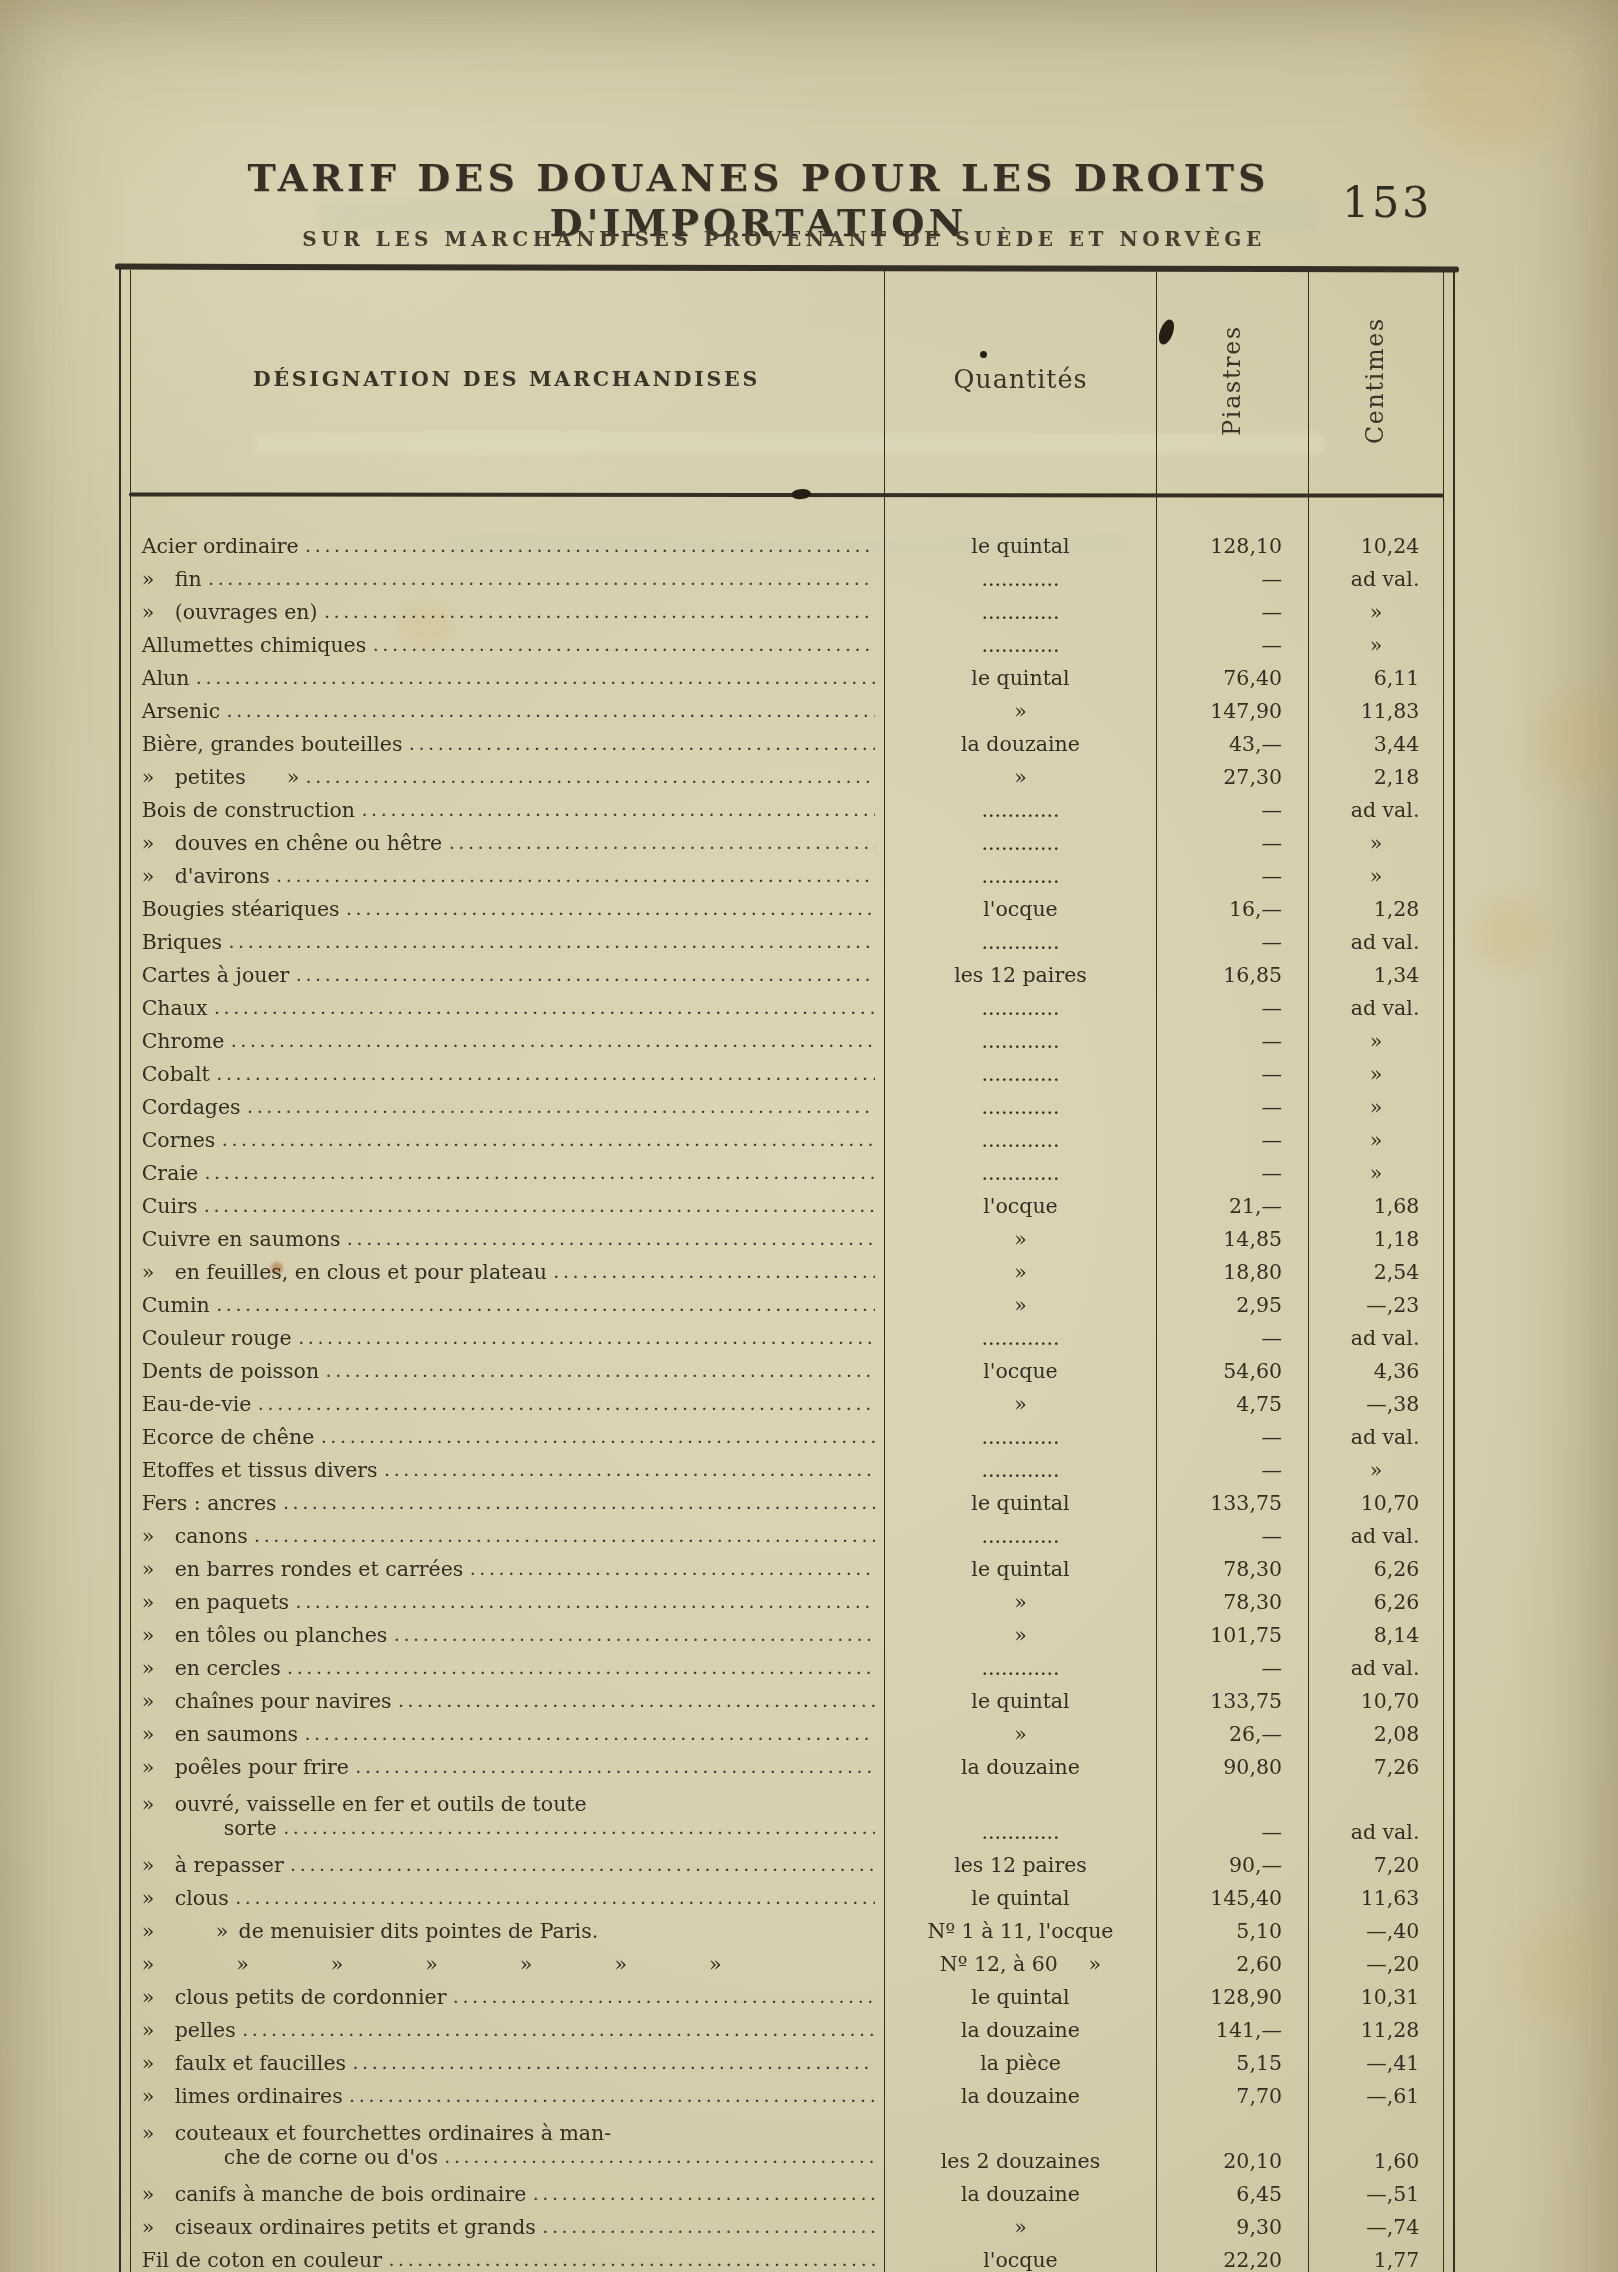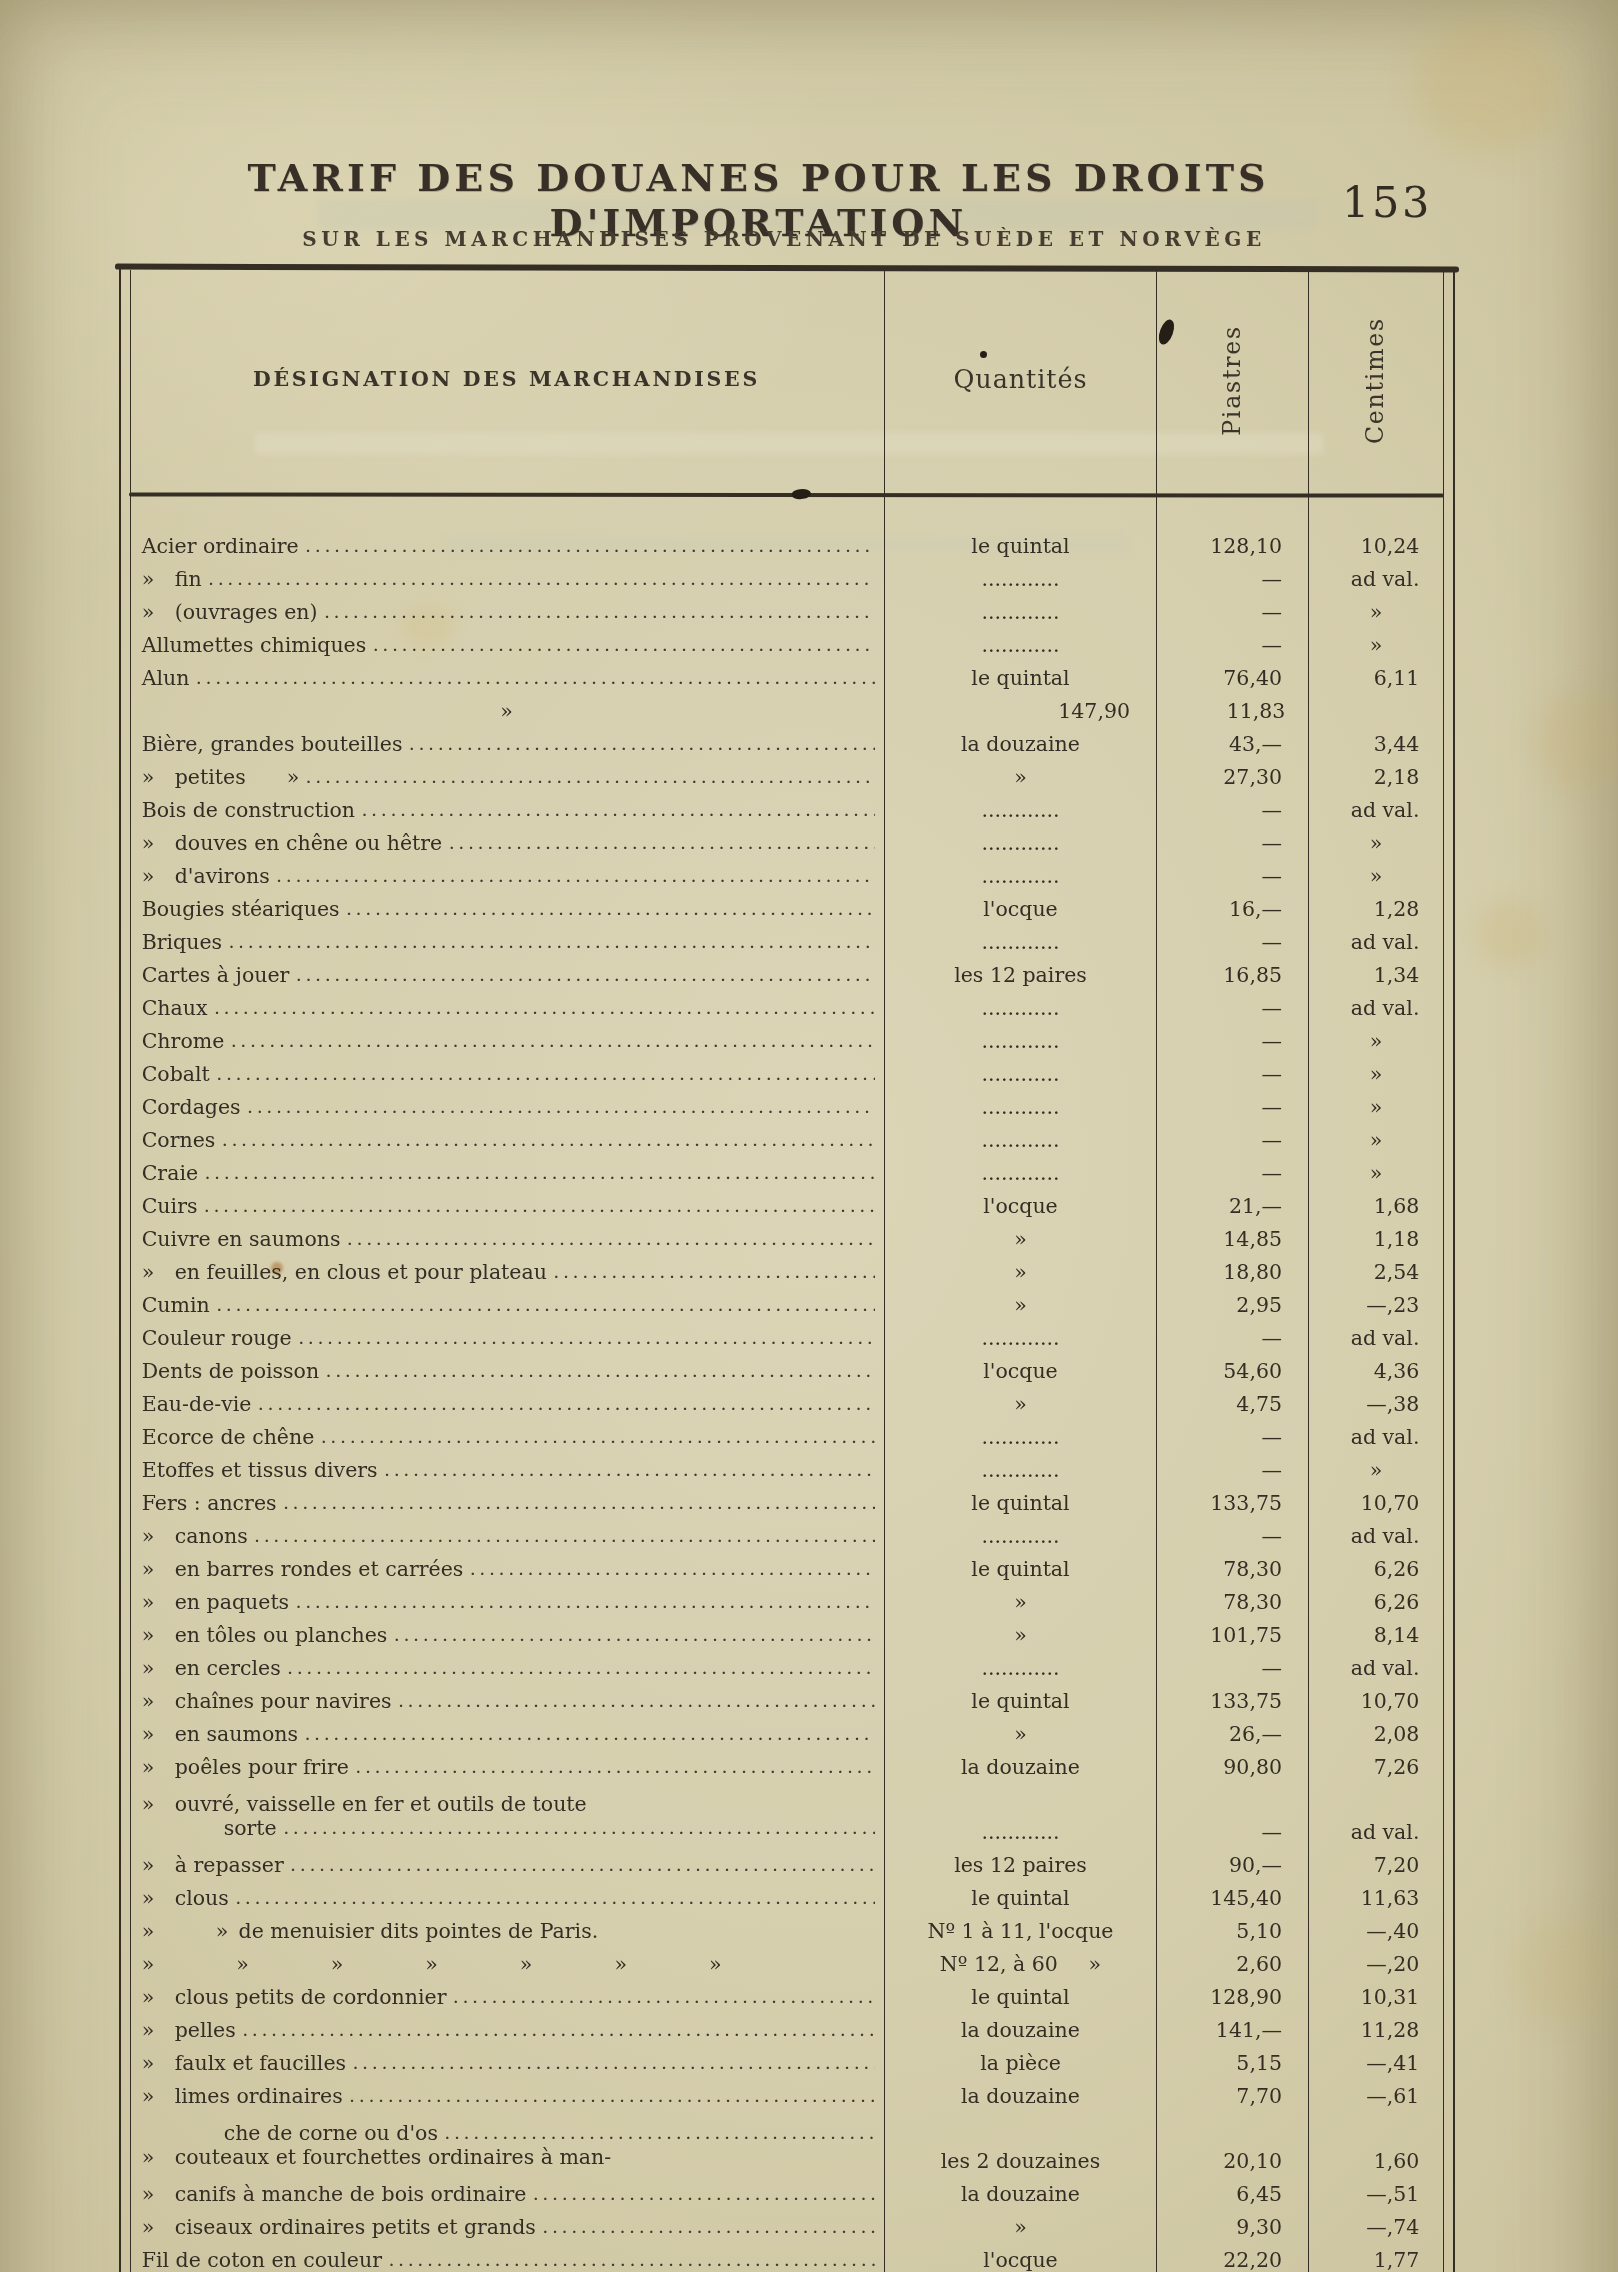--- a/index.html
+++ b/index.html
@@ -170,20 +170,27 @@
         <span class="dots"></span>
       </span>
 
     </div>
     <div class="cell qty">le quintal</div>
     <div class="cell pia">76,40</div>
     <div class="cell cen">6,11</div>
   </div>
 
   <div class="row">
+    <div class="cell des">
+      <span class="des-line line1">
+        <span class="dtxt">Arsenic</span>
+        <span class="dots"></span>
+      </span>
+
+    </div>
     <div class="cell qty sym">»</div>
     <div class="cell pia">147,90</div>
     <div class="cell cen">11,83</div>
   </div>
 
   <div class="row">
     <div class="cell des">
       <span class="des-line line1">
         <span class="dtxt">Bière, grandes bouteilles</span>
         <span class="dots"></span>
@@ -713,27 +720,27 @@
       </span>
 
     </div>
     <div class="cell qty">la douzaine</div>
     <div class="cell pia">7,70</div>
     <div class="cell cen">—,61</div>
   </div>
 
   <div class="row two">
     <div class="cell des">
+      <span class="des-line line1">
+        <span class="dtxt">» couteaux et fourchettes ordinaires à man-</span>
+
+      </span>
       <span class="des-line line2">
         <span class="dtxt">    che de corne ou d'os</span>
         <span class="dots"></span>
-      </span>
-      <span class="des-line line1">
-        <span class="dtxt">» couteaux et fourchettes ordinaires à man-</span>
-
       </span>
     </div>
     <div class="cell qty">les 2 douzaines</div>
     <div class="cell pia">20,10</div>
     <div class="cell cen">1,60</div>
   </div>
 
   <div class="row">
     <div class="cell des">
       <span class="des-line line1">

